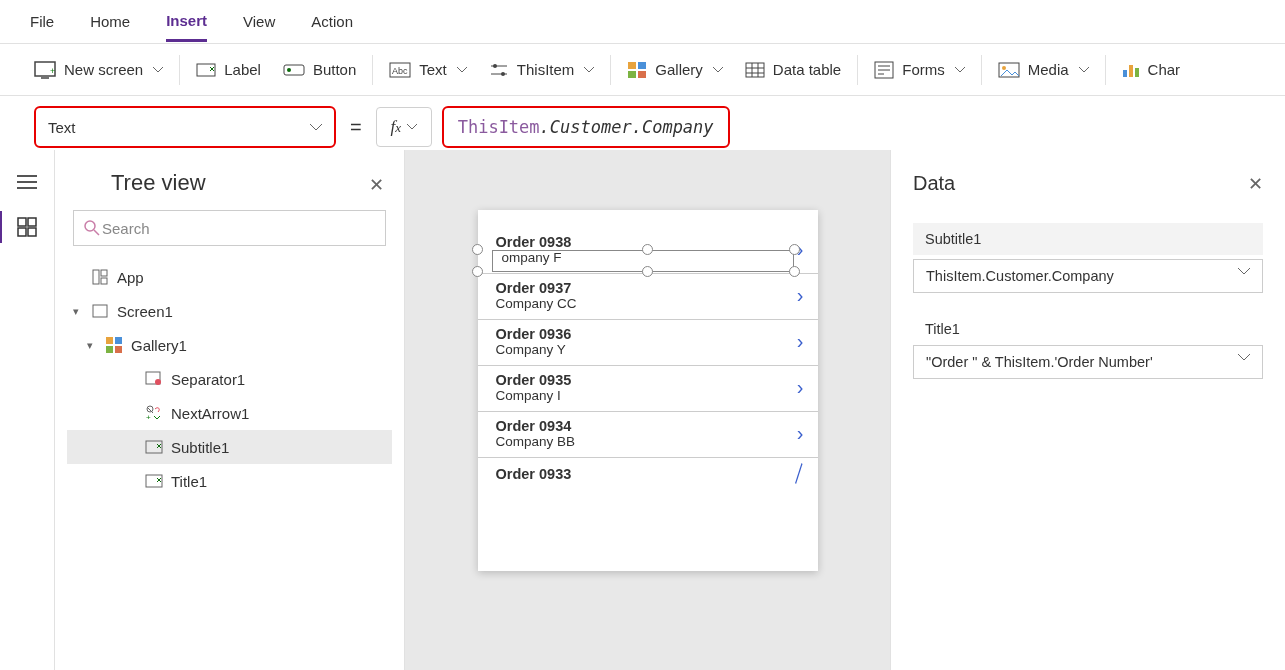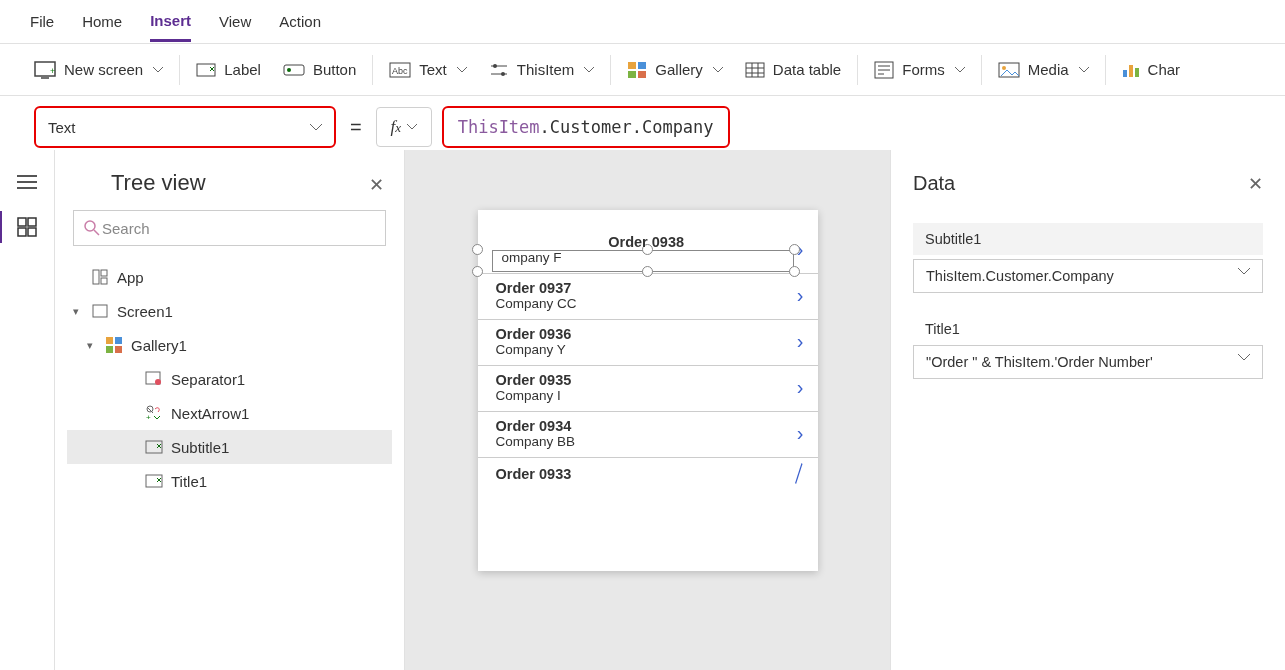--- a/index.html
+++ b/index.html
@@ -1,39 +1,39 @@
 <!DOCTYPE html>
 <html><head>
 <meta charset="utf-8">
 <style>
 * { box-sizing: border-box; margin: 0; padding: 0; }
 body { font-family: "Segoe UI", Arial, sans-serif; font-size: 14px; color: #333; background: #fff; width: 1285px; height: 670px; overflow: hidden; position: relative; }
 
 
-.menubar { height: 44px; display: flex; align-items: center; padding: 0 30px; gap: 28px; border-bottom: 1px solid #e1e1e1; }
+.menubar { height: 44px; display: flex; align-items: center; padding: 0 30px; gap: 36px; border-bottom: 1px solid #e1e1e1; }
 .menubar .tab { font-size: 15px; color: #333; padding: 10px 0; cursor: pointer; }
 .menubar .tab.active { color: #5c2d91; border-bottom: 3px solid #5c2d91; font-weight: 600; }
 
 
 .toolbar { height: 52px; display: flex; align-items: center; padding: 0 20px; border-bottom: 1px solid #e1e1e1; color: #333; }
 .toolbar .group { display: flex; align-items: center; gap: 8px; padding: 0 14px; height: 100%; }
 .toolbar .sep { width: 1px; height: 30px; background: #e1e1e1; margin: 0 2px; }
 .toolbar .btn { display: flex; align-items: center; gap: 8px; cursor: pointer; font-size: 15px; }
 .toolbar svg { flex-shrink: 0; }
 .chev { margin-left: 2px; }
 
 
 .formula-area { display: flex; align-items: center; padding: 10px 20px 10px 34px; gap: 10px; }
 .prop-dd { width: 302px; height: 42px; border: 2px solid #e80000; border-radius: 6px; display: flex; align-items: center; padding: 0 12px; font-size: 15px; background: #fff; cursor: pointer; justify-content: space-between; }
 .eq { font-size: 20px; margin: 0 4px; }
 .fx { width: 56px; height: 40px; border: 1px solid #d0d0d0; border-radius: 4px; display: flex; align-items: center; justify-content: center; gap: 6px; font-style: italic; font-family: "Times New Roman", serif; font-size: 17px; cursor: pointer; }
 .formula-wrap { flex: 1; display: flex; align-items: flex-end; }
 .formula-box { border: 2px solid #e80000; border-radius: 6px; padding: 8px 14px; font-family: Consolas, monospace; font-size: 17px; height: 42px; display: flex; align-items: center; cursor: text; }
 .tok1 { color: #8a5a9e; }
-.tok2 { color: #333; }
+.tok2 { color: #333; font-style: italic; }
 
 
 .main { position: absolute; top: 150px; bottom: 0; left: 0; right: 0; display: flex; }
 
 
 .leftrail { width: 55px; border-right: 1px solid #e1e1e1; display: flex; flex-direction: column; align-items: center; padding-top: 24px; gap: 24px; }
 .leftrail .railbtn { cursor: pointer; color: #666; }
 .leftrail .railbtn.active { position: relative; }
 .leftrail .railbtn.active::before { content: ""; position: absolute; left: -18px; top: -6px; height: 32px; width: 3px; background: #5c2d91; }
 
@@ -59,21 +59,21 @@
 .gi-title { font-weight: 600; font-size: 14.5px; }
 .gi-sub { font-size: 13.5px; color: #333; }
 .gi-arrow { color: #3a5fcd; font-size: 20px; cursor: pointer; }
 .sel-wrap { position: relative; }
 .sel-box { position: absolute; left: 14px; right: 24px; top: 22px; height: 22px; border: 1px solid #888; }
 .handle { width: 11px; height: 11px; border-radius: 50%; background: #fff; border: 1px solid #888; position: absolute; }
 .h1 { left: -6px; top: 16px; } .h2 { left: -6px; top: 38px; }
 .h3 { left: 50%; top: 16px; margin-left: -6px; } .h4 { left: 50%; top: 38px; margin-left: -6px; }
 .h5 { right: 18px; top: 16px; } .h6 { right: 18px; top: 38px; }
 .sel-wrap .gi-sub { padding-left: 6px; position: relative; z-index: 2; font-size: 13.5px; }
-.sel-wrap .gi-title { position: relative; z-index: 2; text-align: center; }
+.sel-wrap .gi-title { position: relative; z-index: 2; }
 
 
 .rpanel { width: 395px; border-left: 1px solid #e1e1e1; padding: 22px 22px 0 22px; }
 .rp-header { display: flex; justify-content: space-between; align-items: center; font-size: 20px; font-weight: 400; margin-bottom: 28px; gap: 32px; }
 .fieldname { background: #f3f3f3; padding: 8px 12px; font-size: 14.5px; margin-bottom: 4px; }
 .fieldval { border: 1px solid #ccc; padding: 8px 12px; font-size: 14.5px; margin-bottom: 20px; display: flex; justify-content: space-between; align-items: flex-start; cursor: pointer; }
 
 .close-x { cursor: pointer; color: #666; font-size: 18px; }
 </style>
 </head>

